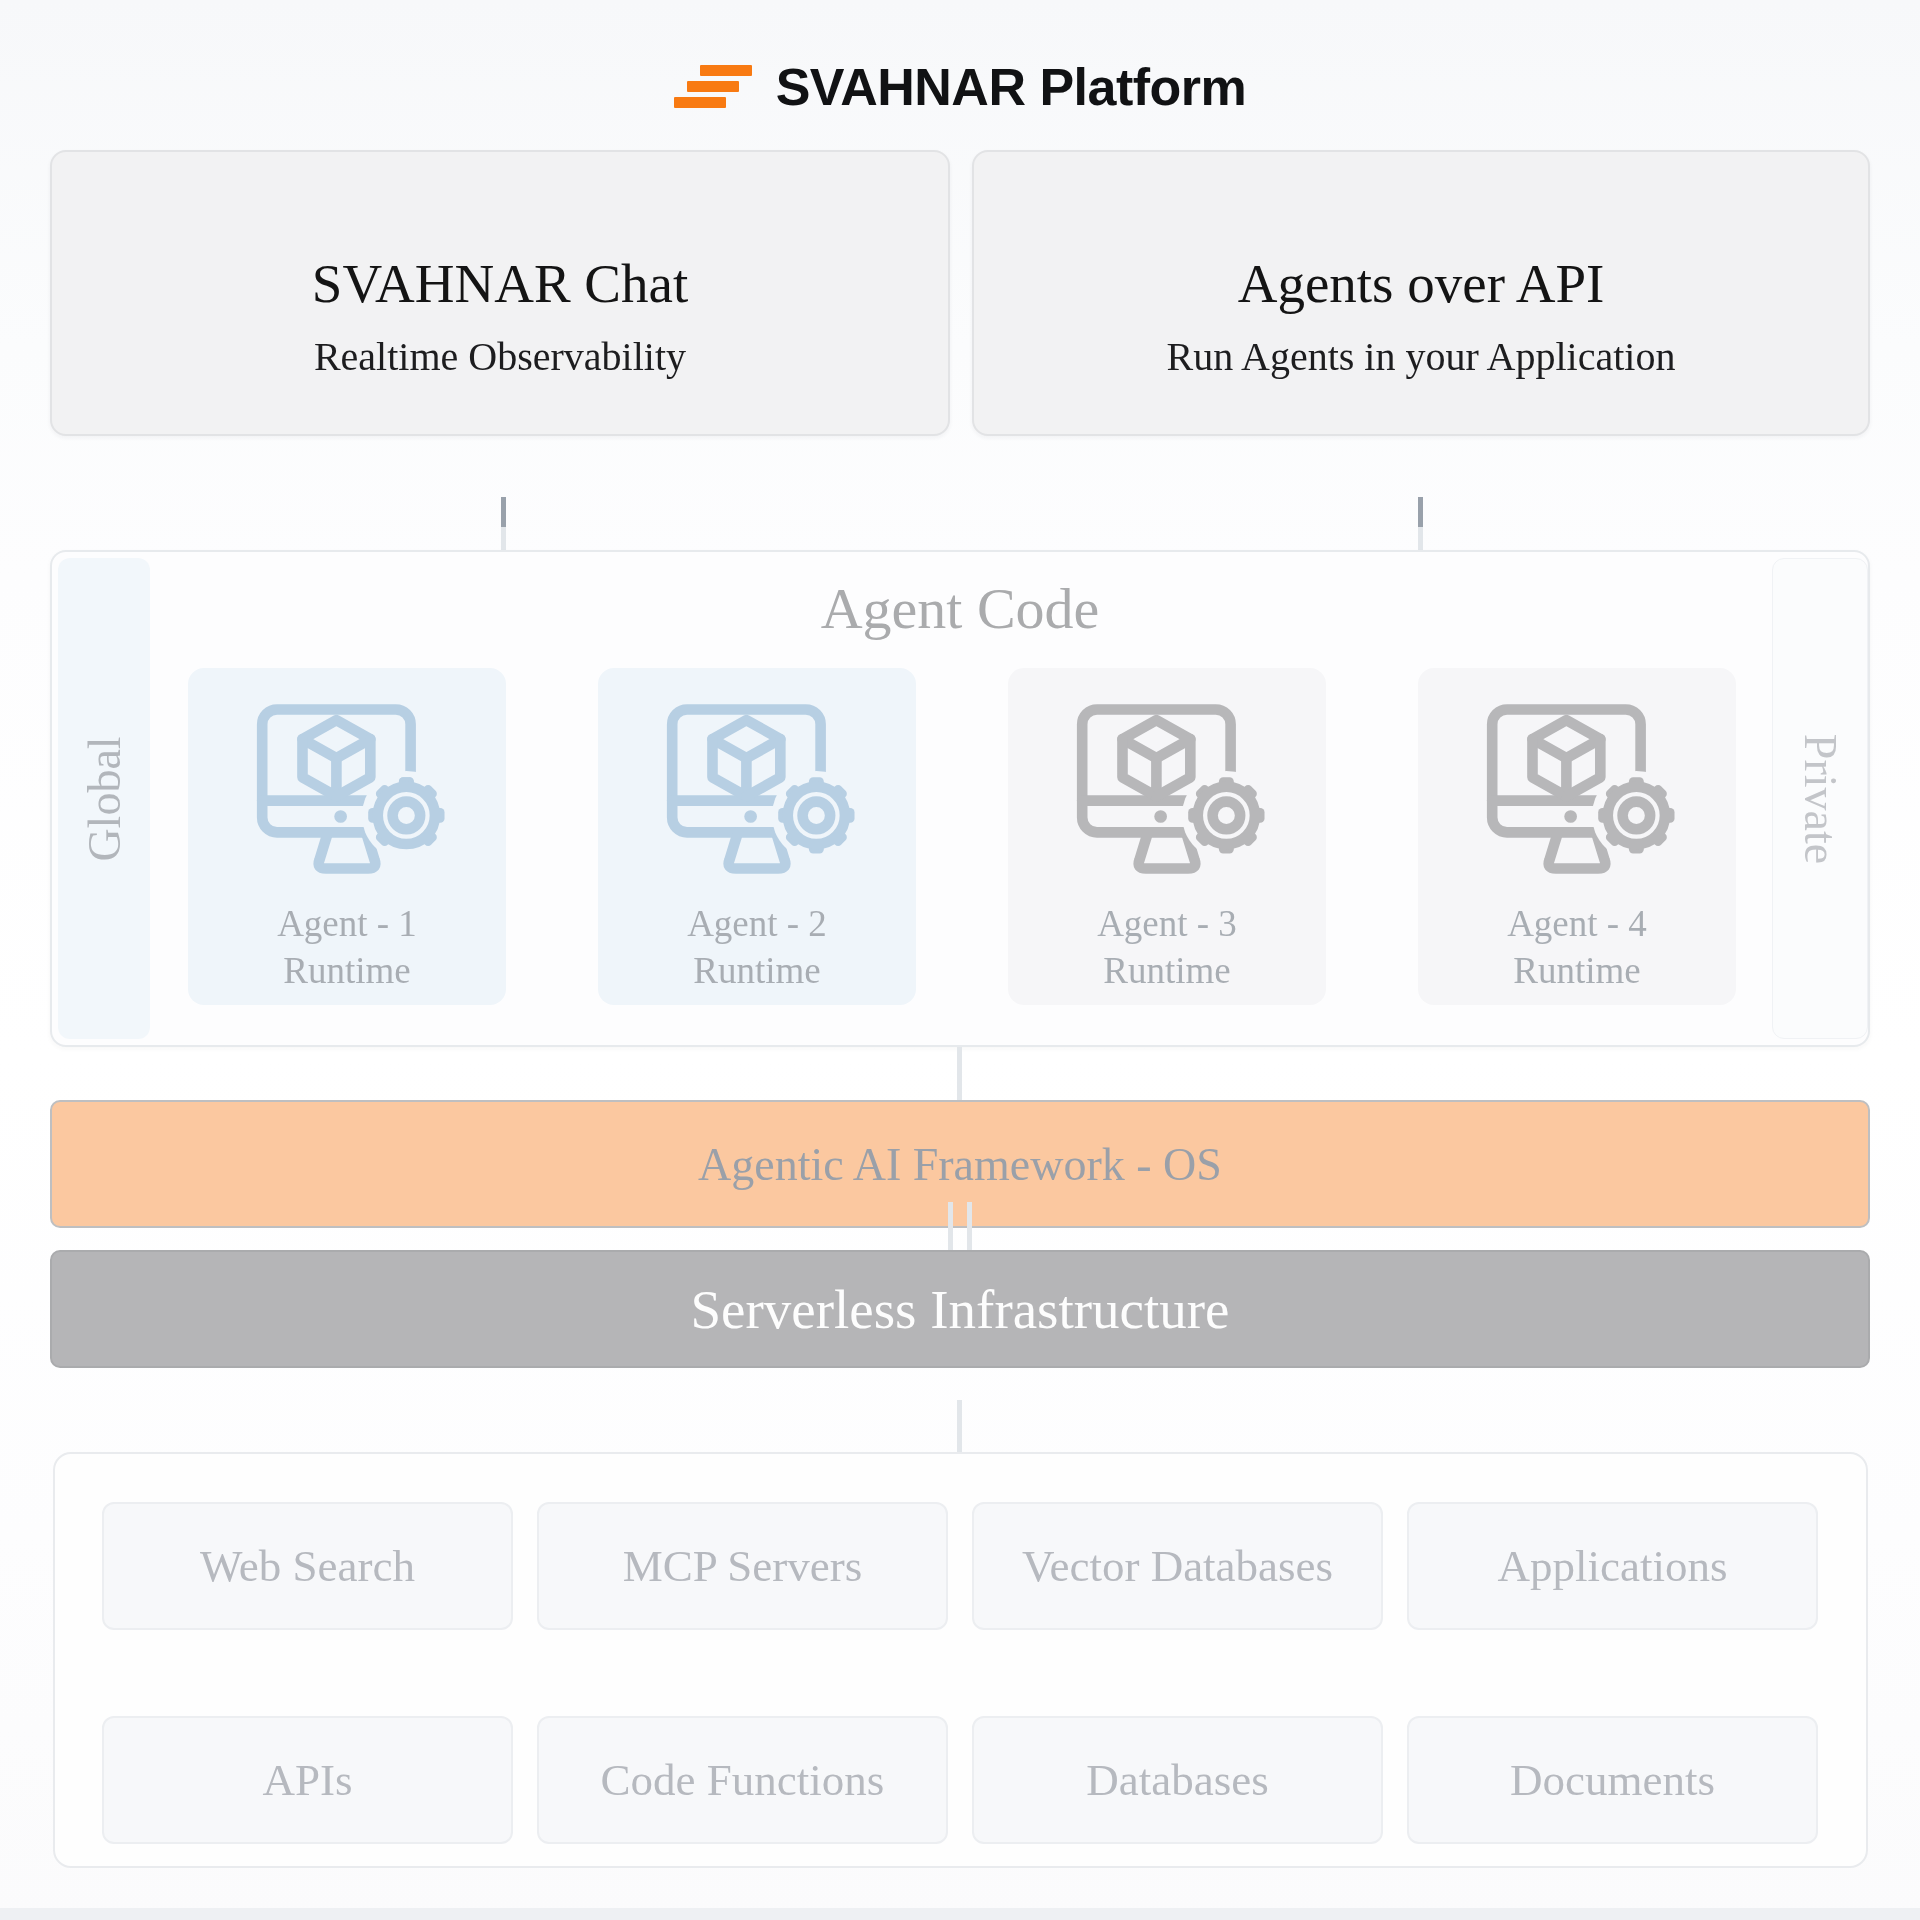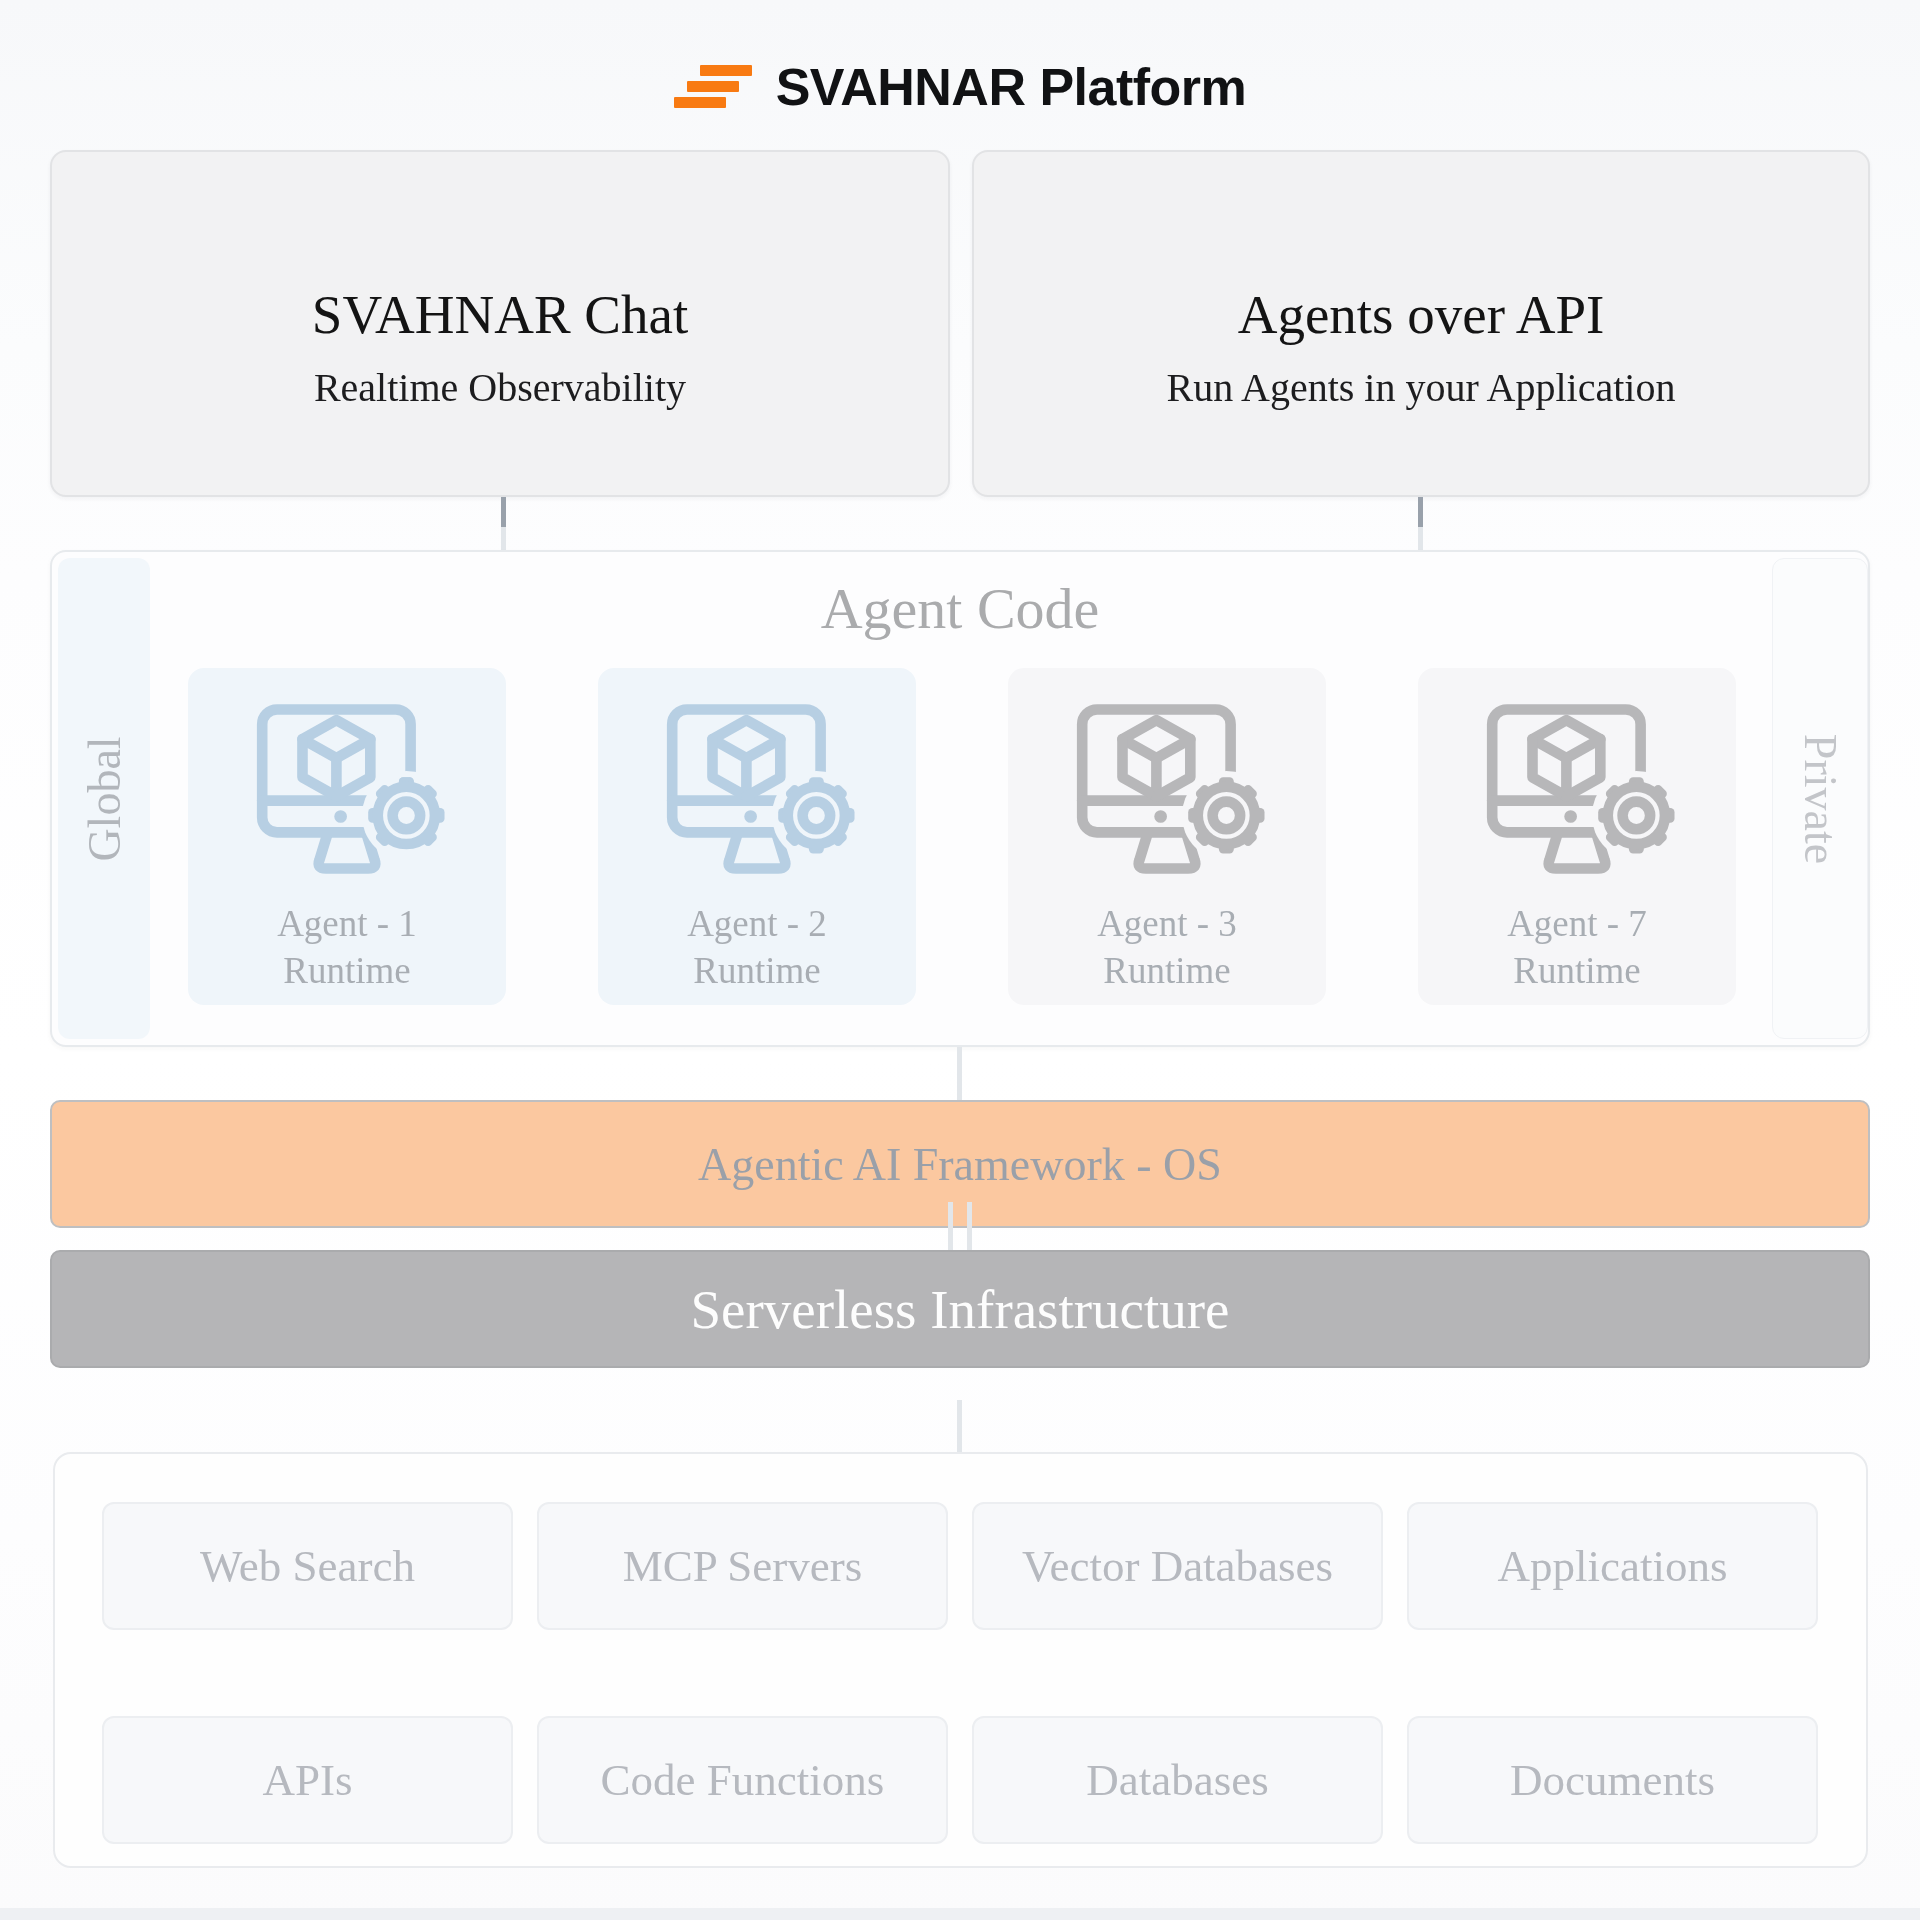--- a/index.html
+++ b/index.html
@@ -17,21 +17,21 @@
   .logo i:nth-child(1){top:0;left:26px;width:52px;}
   .logo i:nth-child(2){top:16px;left:13px;width:52px;}
   .logo i:nth-child(3){top:32px;left:0;width:52px;}
   .header-title{
     font-family:"Liberation Sans","DejaVu Sans",sans-serif;font-weight:700;
     font-size:52px;color:#111214;letter-spacing:-.5px;
   }
 
   
   .topbox{
-    top:150px;height:347px;background:#f2f2f3;border:2px solid #e2e3e5;border-radius:16px;
+    top:150px;height:286px;background:#f2f2f3;border:2px solid #e2e3e5;border-radius:16px;
     box-shadow:0 2px 4px rgba(40,45,60,.05);
     display:flex;flex-direction:column;align-items:center;justify-content:center;
     box-sizing:border-box;padding-top:46px;gap:18px;
   }
   .topbox .t1{font-size:55px;color:#141414;}
   .topbox .t2{font-size:40px;color:#1d1d1f;}
   #topbox-0{left:50px;width:900px;}
   #topbox-1{left:972px;width:898px;}
 
   
@@ -245,21 +245,21 @@
         <rect x="74.5" y="44" width="7" height="9" rx="2" transform="rotate(180 78 62)"></rect>
         <rect x="74.5" y="44" width="7" height="9" rx="2" transform="rotate(225 78 62)"></rect>
         <rect x="74.5" y="44" width="7" height="9" rx="2" transform="rotate(270 78 62)"></rect>
         <rect x="74.5" y="44" width="7" height="9" rx="2" transform="rotate(315 78 62)"></rect>
       </g>
       <circle class="gear-cut" cx="78" cy="62" r="13.5"></circle>
       <circle cx="78" cy="62" r="6.5"></circle>
     </g>
   </svg>
   <div class="agent-label">
-    <div>Agent - 7</div>
+    <div>Agent - 4</div>
     <div>Runtime</div>
   </div>
 </div>
 
 <div class="abs conn" style="left:957px;top:1047px;height:53px;"></div>
 
 <div class="abs bar-framework">
   <span>Agentic AI Framework - OS</span>
 </div>
 

